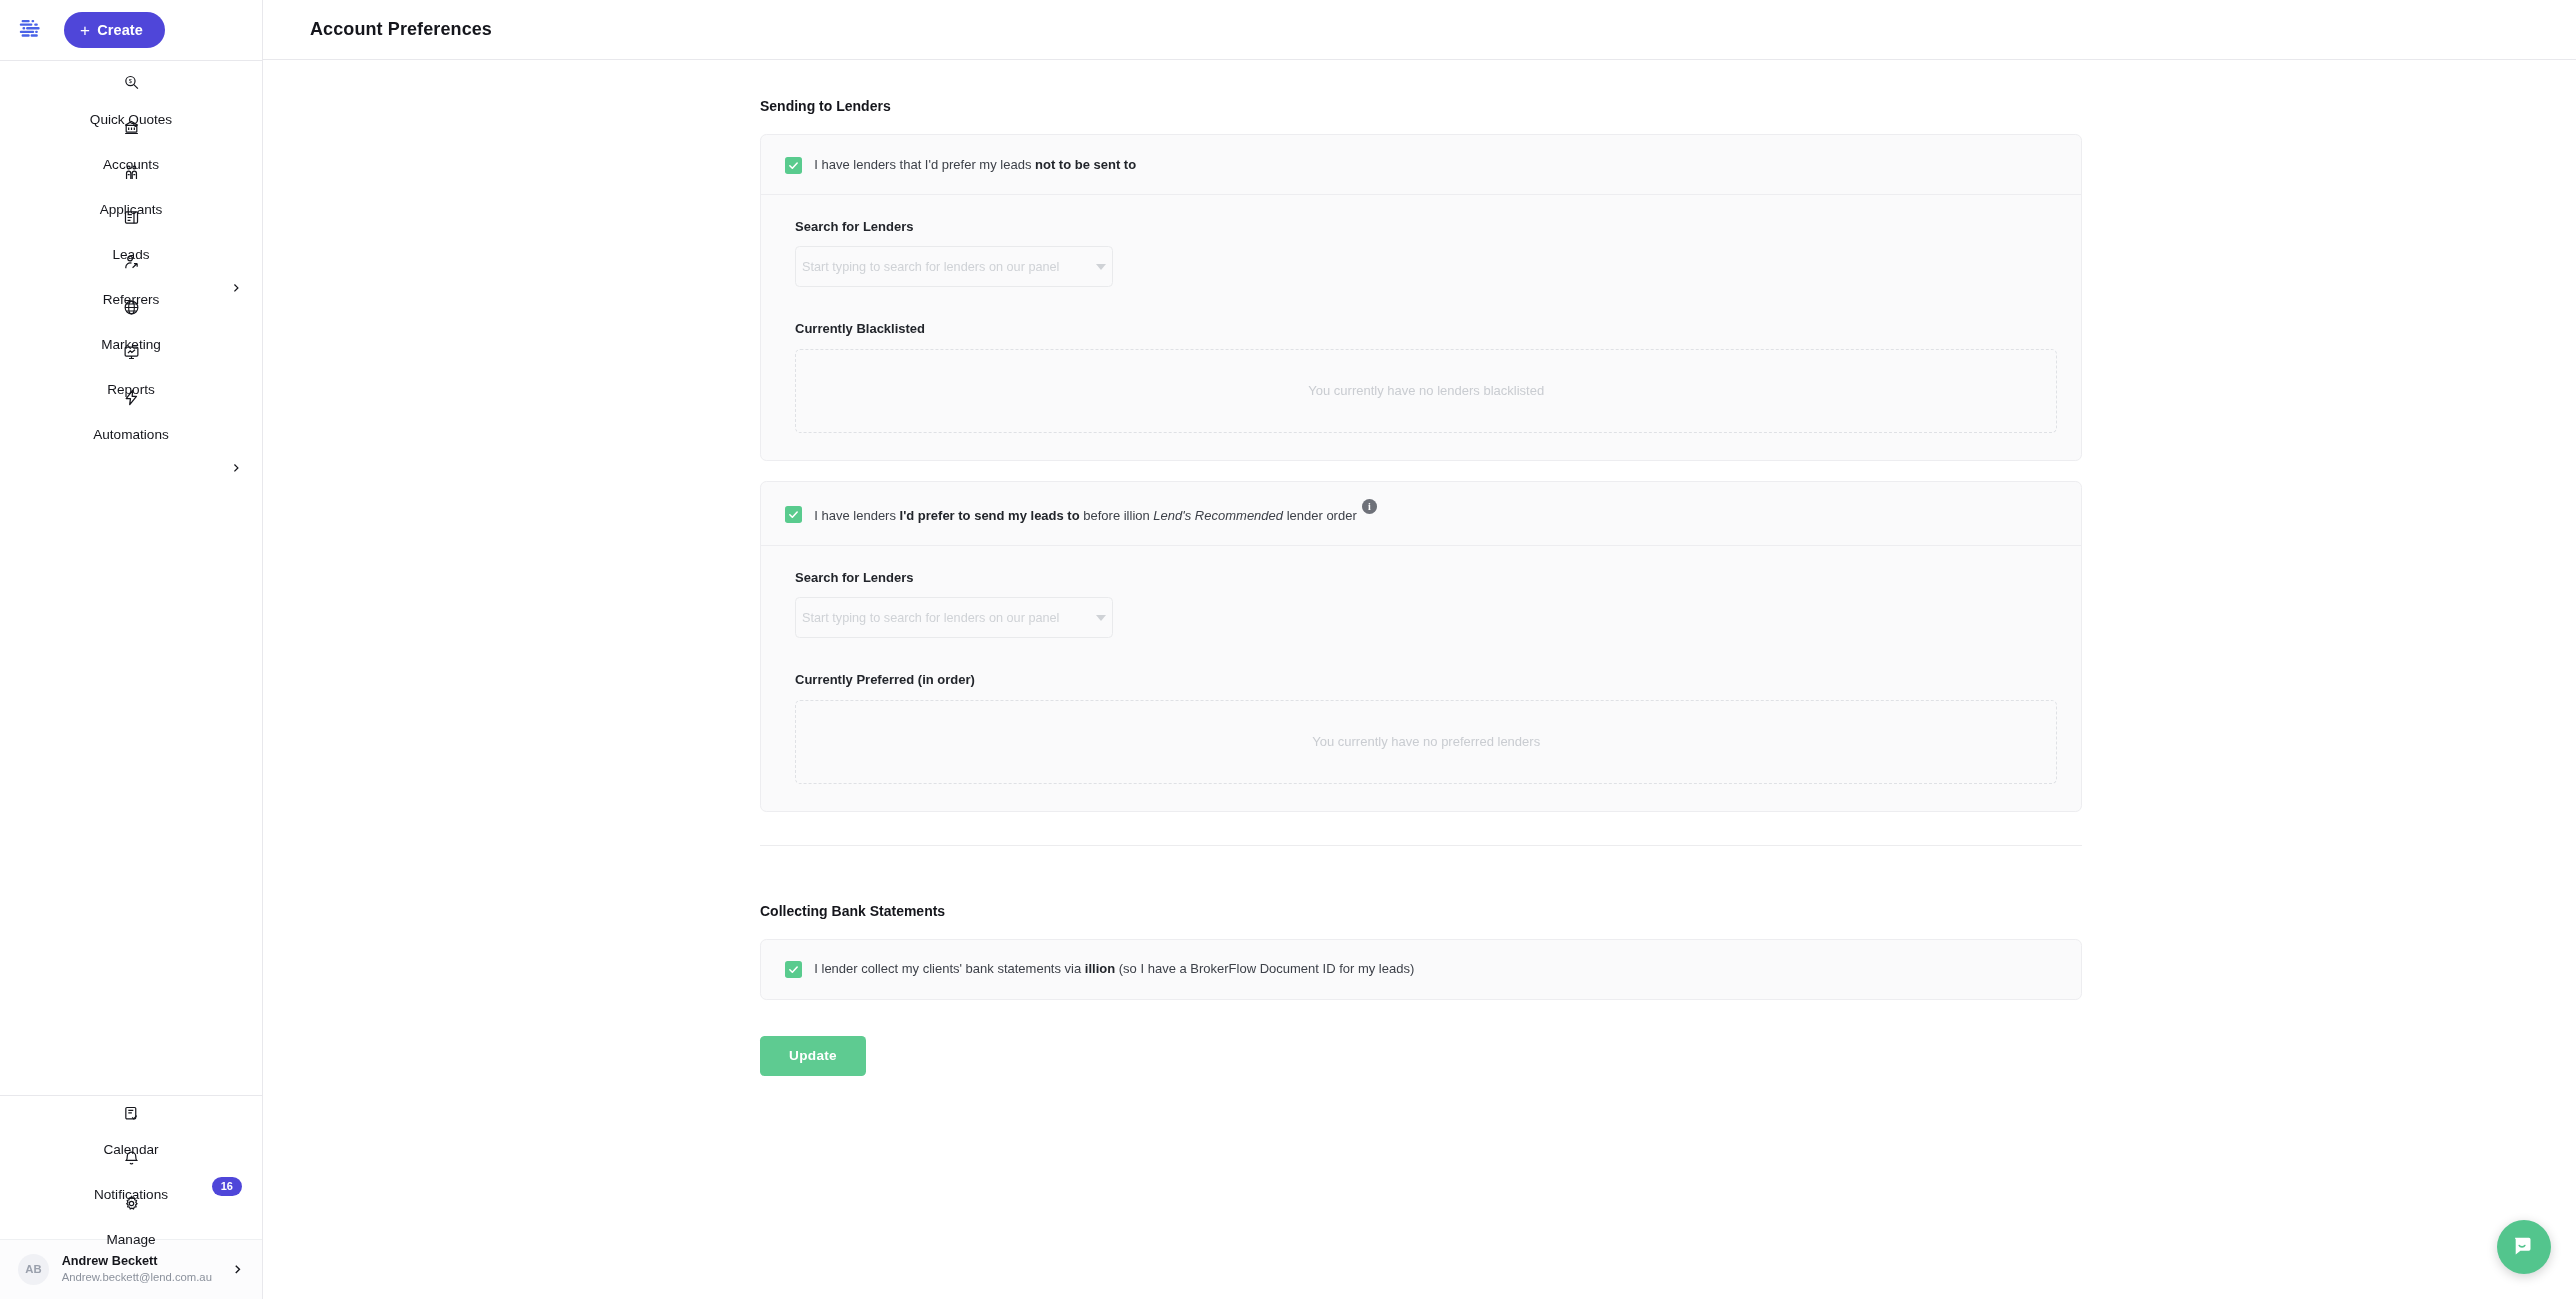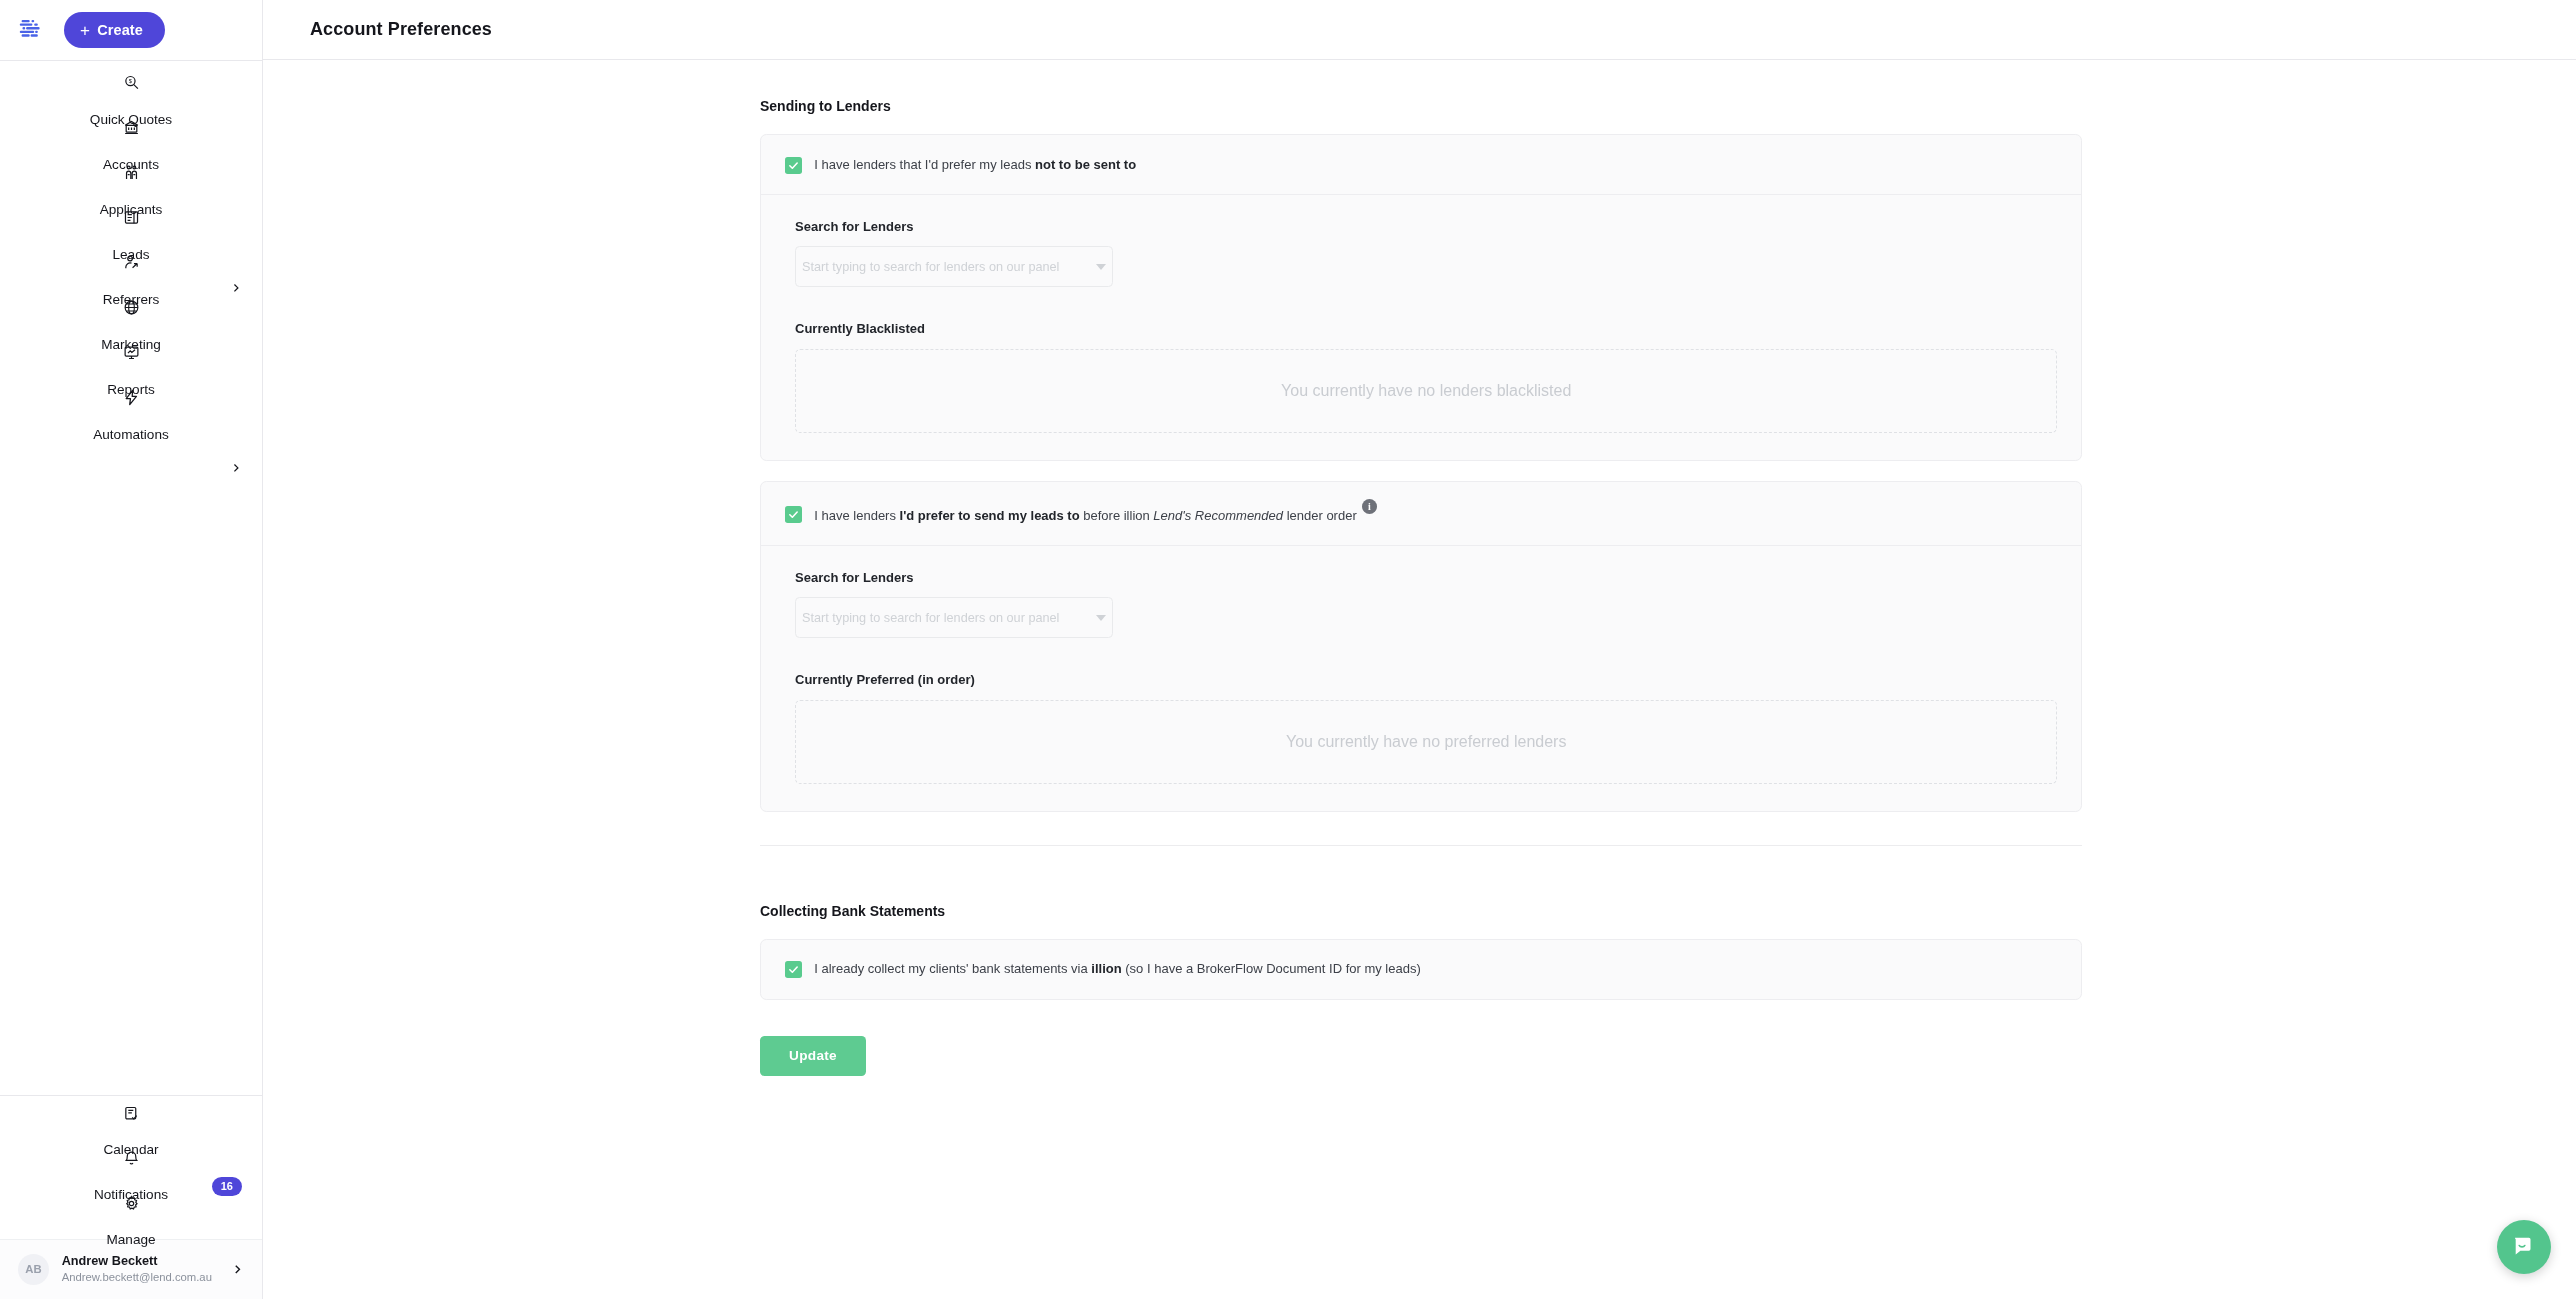--- a/index.html
+++ b/index.html
@@ -186,21 +186,21 @@
     font-size: 13px; font-weight: 700; color: #22252b;
     margin: 34px 0 12.7px 0;
   }
   .dropzone {
     border: 1.8px dashed #dfe1e5;
     border-radius: 5.4px;
     height: 84px;
     display: flex; align-items: center; justify-content: center;
     background: transparent;
   }
-  .dropzone span { font-size: 16px; color: #c9ccd1; }
+  .dropzone span { font-size: 13px; color: #c9ccd1; }
 
   .hr-sep { height: 0.9px; background: #ececee; margin-top: 33px; width: 1322px; }
 
   .bank-card {
     margin-top: 20px;
     background: #fafafb;
     border: 0.9px solid #ededf0;
     border-radius: 6.4px;
     padding: 21px 23.6px;
   }
@@ -476,21 +476,21 @@
 
         <h2 class="section-title">Collecting Bank Statements</h2>
 
         <section class="bank-card">
           <div class="chk-row">
             <span class="chk">
               <svg width="11" height="11" viewBox="0 0 24 24" fill="none" stroke="#ffffff" stroke-width="3.4" stroke-linecap="round" stroke-linejoin="round">
                   <path d="M4 12.5l5.5 5.5L20 6.5"></path>
                 </svg>
             </span>
-            <span class="chk-label"><span>I already collect my clients' bank statements via </span><b>illion</b><span> (so I have a BrokerFlow Document ID for my leads)</span></span>
+            <span class="chk-label"><span>I lender collect my clients' bank statements via </span><b>illion</b><span> (so I have a BrokerFlow Document ID for my leads)</span></span>
           </div>
         </section>
 
         <button class="update-btn">Update</button>
 
       </div>
     </div>
   </main>
 </div>
 

